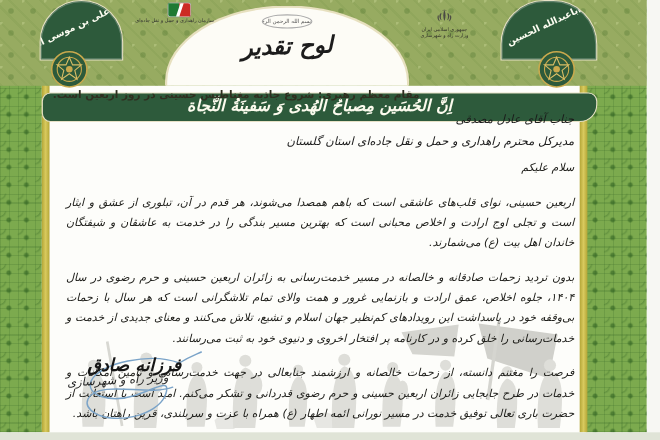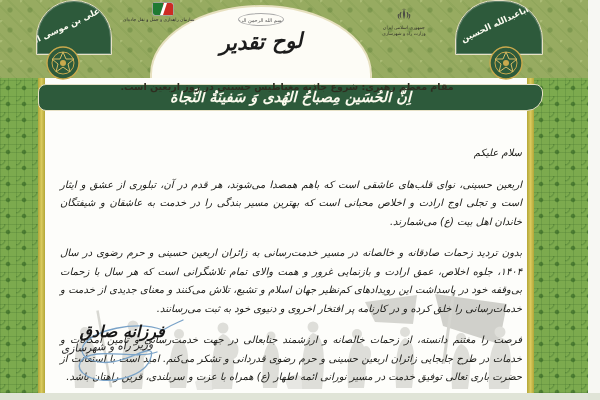--- a/index.html
+++ b/index.html
@@ -91,21 +91,21 @@
   }
   .logo-right { position:absolute; left:396px; top:7px; z-index:6; }
   .logo-right-caption {
     position:absolute; left:374px; top:24px; width:60px; z-index:6;
     font-size:5px; color:#33332a; text-align:center; line-height:6px;
     transform:scale(.9);
   }
   
   .leader-quote {
     position:absolute; left:48px; top:81px; width:478px; z-index:4;
-    text-align:center; font-size:9.5px; font-weight:bold; color:#2e2e20;
+    text-align:left; font-size:9.5px; font-weight:bold; color:#2e2e20;
   }
   .recipient {
     position:absolute; right:78px; top:99px; z-index:4;
     font-size:10.5px; font-style:italic; color:#1b1b1b; line-height:20px;
   }
   .body-text {
     position:absolute; right:78px; top:144px; width:462px; z-index:4;
     font-size:10px; font-style:italic; color:#20201c;
     line-height:18.5px; text-align:justify;
   }
@@ -183,20 +183,24 @@
       <path d="M5.5 2.5 Q8 1 10.5 2.5 Q8 2 5.5 2.5 Z" fill="#4a4a44"></path>
     </svg>
     <div class="logo-right-caption">
       <div>جمهوری اسلامی ایران</div>
       <div>وزارت راه و شهرسازی</div>
     </div>
   </div>
 
   <div class="leader-quote">مقام معظم رهبری: شروع جاذبه مغناطیس حسینی در روز اربعین است.</div>
 
+  <div class="recipient">
+    <div>جناب آقای عادل مصدقی</div>
+    <div>مدیرکل محترم راهداری و حمل و نقل جاده‌ای استان گلستان</div>
+  </div>
 
   <svg class="watermark" width="482" height="100" viewBox="0 0 482 100">
     <g fill="#d9d9d4">
       <path d="M390 2 L462 12 L454 52 L398 34 Z" fill="#c9c9c3"></path>
       <path d="M320 10 L372 3 L368 32 L330 30 Z" fill="#cfcfc9"></path>
       <rect x="402" y="0" width="3" height="72" transform="rotate(8 403 36)" fill="#cfcfc9"></rect>
       <rect x="58" y="18" width="2.5" height="78" transform="rotate(-10 59 57)" fill="#d2d2cc"></rect>
       <circle cx="40" cy="40" r="5"></circle>
         <path d="M30 96 C28 62 31 49 40 46 C51 48 53 64 49 96 Z"></path>
       <circle cx="88" cy="34" r="5.5"></circle>

